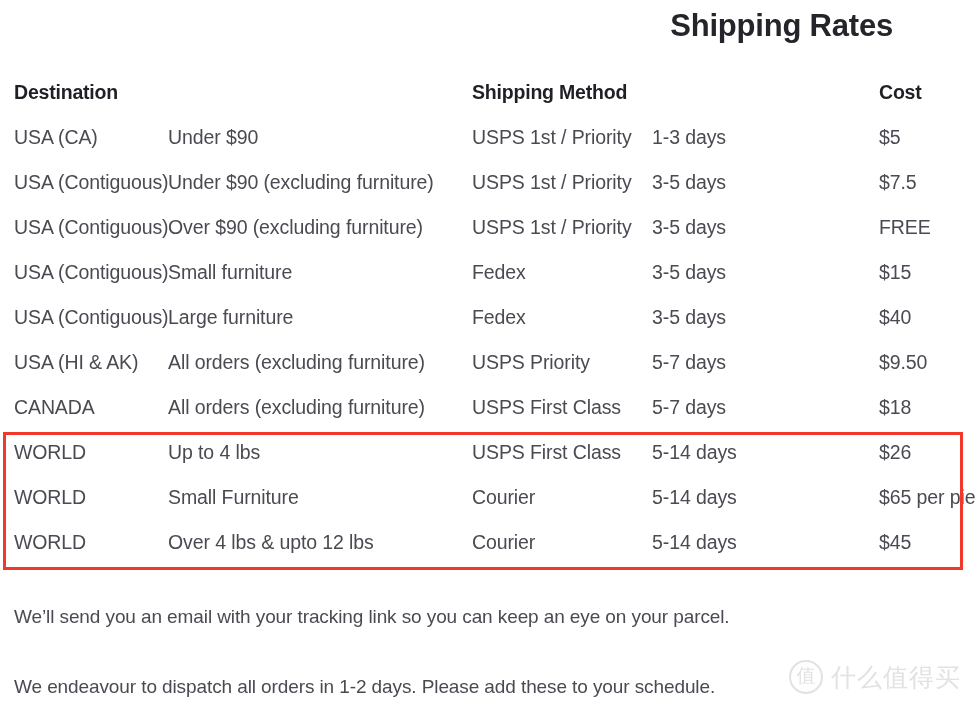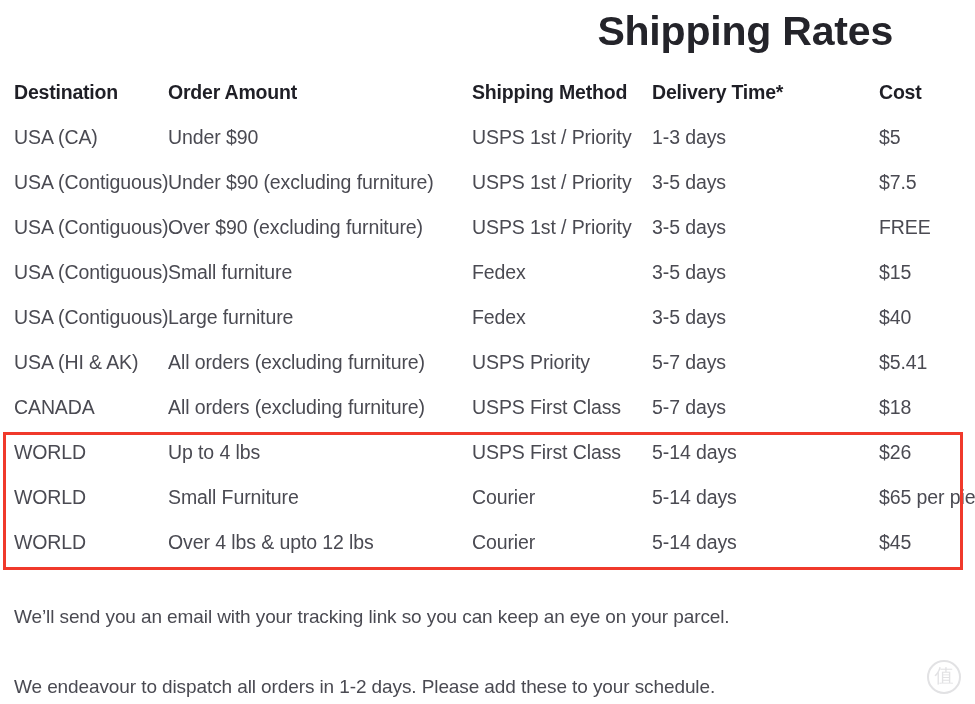--- a/index.html
+++ b/index.html
@@ -15,21 +15,21 @@
     font-family: "Liberation Sans", sans-serif;
     color: #4a4a52;
     -webkit-font-smoothing: antialiased;
   }
 
   
   #page-title {
     position: absolute;
     top: 8px;
     right: 82px;
-    font-size: 41px;
+    font-size: 31px;
     font-weight: bold;
     color: #24242a;
     letter-spacing: -0.2px;
     white-space: nowrap;
   }
 
   
   #rates-table {
     position: absolute;
     top: 78px;
@@ -124,23 +124,21 @@
 </style>
 </head>
 <body>
 
 <div id="page-title">Shipping Rates</div>
 
 <div id="rates-table">
 
   <div class="row header-row">
     <div class="cell c-dest">Destination</div>
-    <div class="cell c-order">Order Amount</div>
     <div class="cell c-method">Shipping Method</div>
-    <div class="cell c-time">Delivery Time*</div>
     <div class="cell c-cost">Cost</div>
   </div>
 
   <div class="row">
     <div class="cell c-dest">USA (CA)</div>
     <div class="cell c-order">Under $90</div>
     <div class="cell c-method">USPS 1st / Priority</div>
     <div class="cell c-time">1-3 days</div>
     <div class="cell c-cost">$5</div>
   </div>
@@ -170,21 +168,21 @@
     <div class="cell c-order">Large furniture</div>
     <div class="cell c-method">Fedex</div>
     <div class="cell c-time">3-5 days</div>
     <div class="cell c-cost">$40</div>
   </div>
   <div class="row">
     <div class="cell c-dest">USA (HI &amp; AK)</div>
     <div class="cell c-order">All orders (excluding furniture)</div>
     <div class="cell c-method">USPS Priority</div>
     <div class="cell c-time">5-7 days</div>
-    <div class="cell c-cost">$5.41</div>
+    <div class="cell c-cost">$9.50</div>
   </div>
   <div class="row">
     <div class="cell c-dest">CANADA</div>
     <div class="cell c-order">All orders (excluding furniture)</div>
     <div class="cell c-method">USPS First Class</div>
     <div class="cell c-time">5-7 days</div>
     <div class="cell c-cost">$18</div>
   </div>
   <div class="row">
     <div class="cell c-dest">WORLD</div>
@@ -209,13 +207,14 @@
   </div>
 </div>
 
 <div id="highlight-box"></div>
 
 <div class="note" id="note-1">We’ll send you an email with your tracking link so you can keep an eye on your parcel.</div>
 <div class="note" id="note-2">We endeavour to dispatch all orders in 1-2 days. Please add these to your schedule.</div>
 
 <div id="watermark">
   <div class="wm-logo">值</div>
+  <div class="wm-text">什么值得买</div>
 </div>
 
 </body></html>

